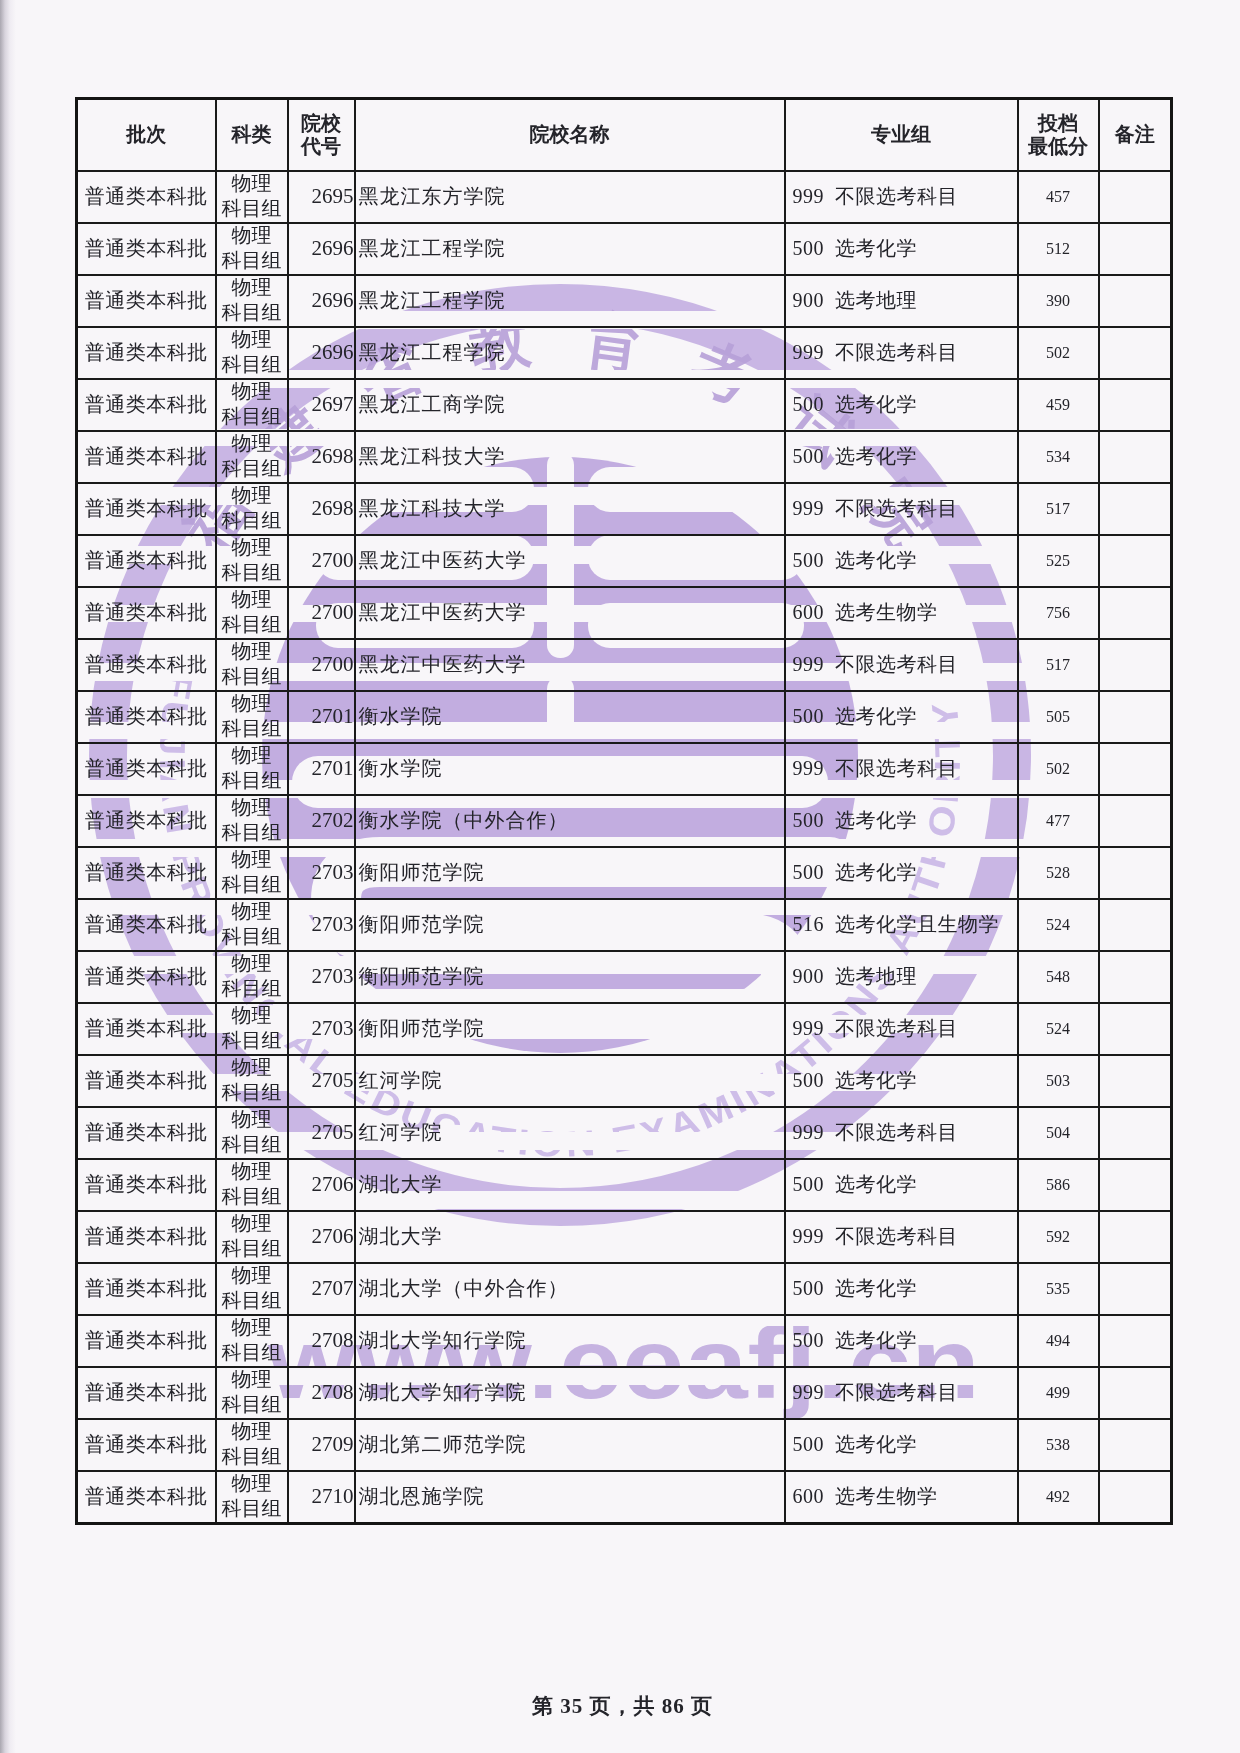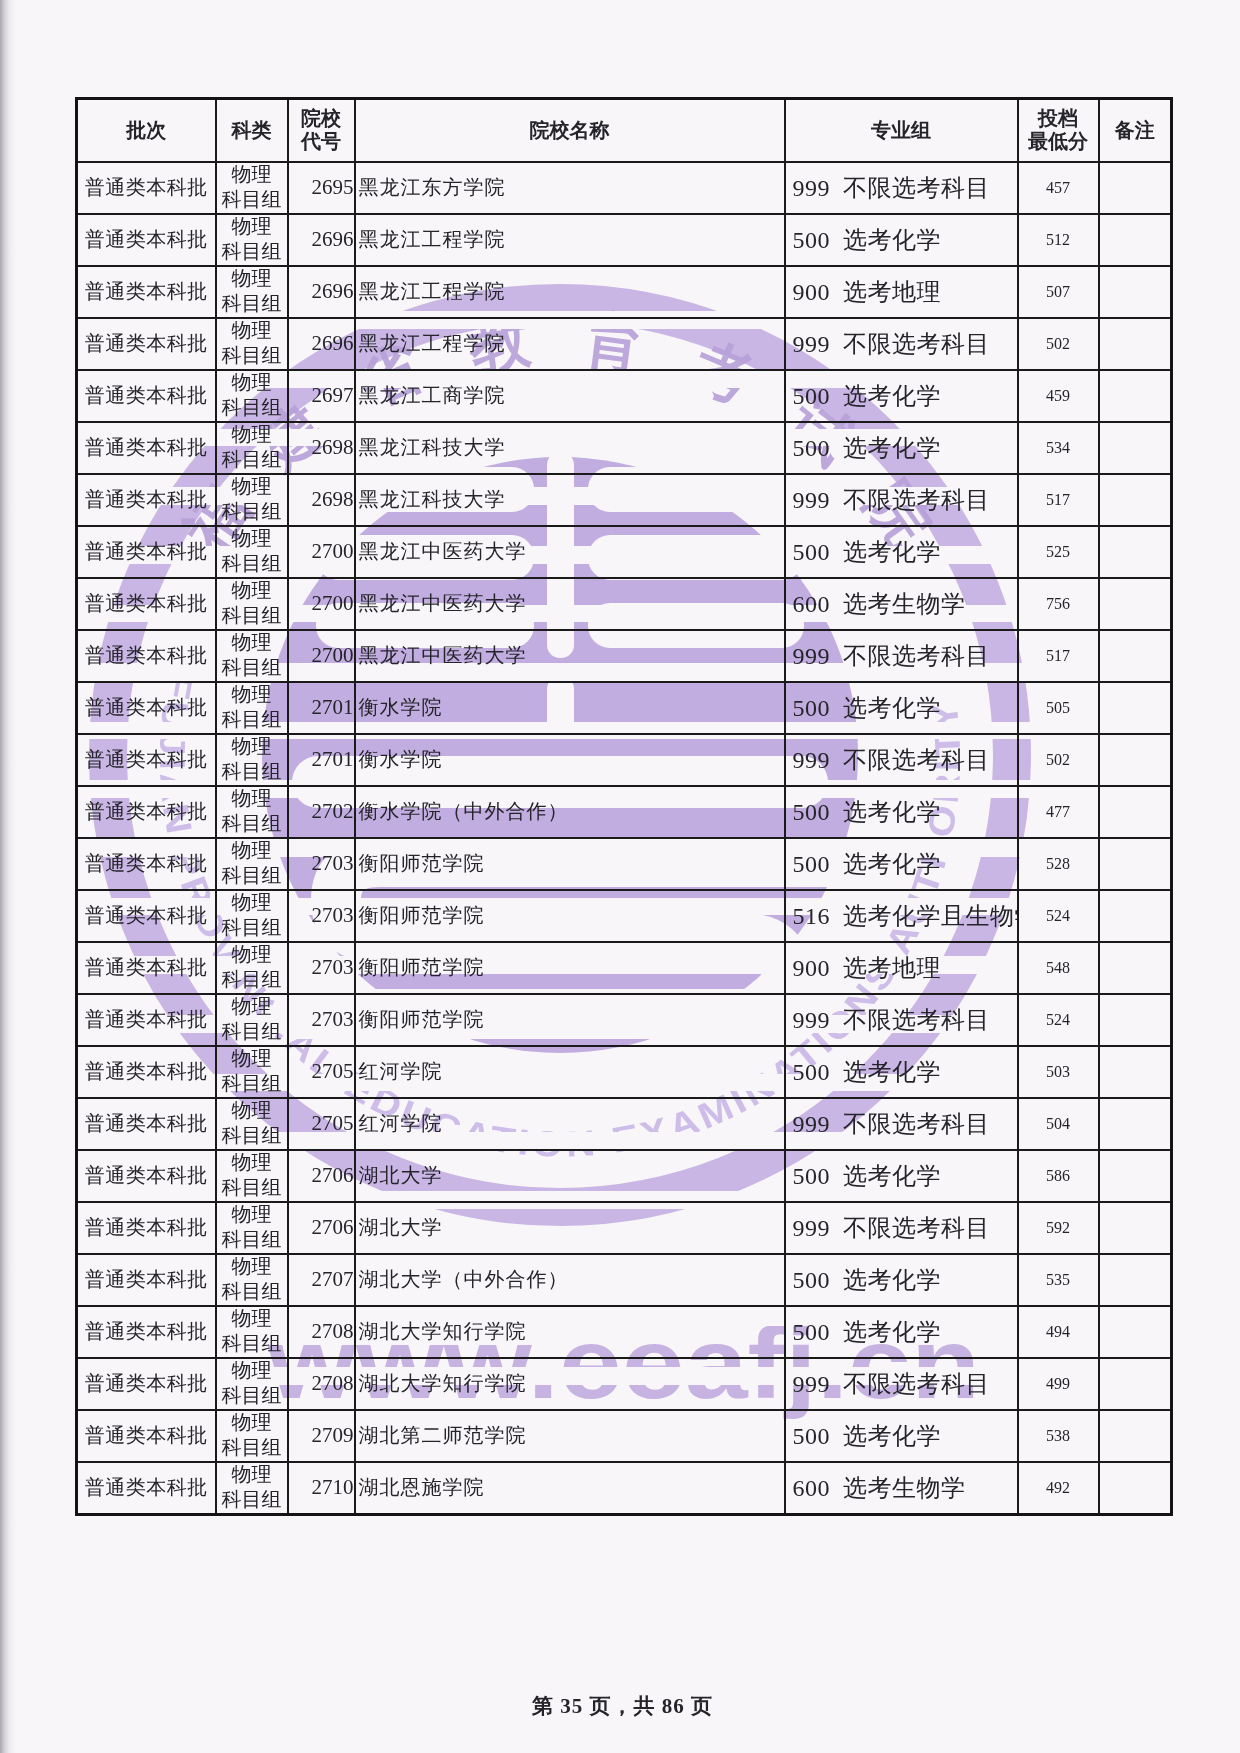--- a/index.html
+++ b/index.html
@@ -32,31 +32,31 @@
     position:absolute;left:75px;top:97px;width:1095px;z-index:2;
     border-collapse:collapse;table-layout:fixed;
     background:transparent;
   }
   .score-table th,.score-table td{
     border:2px solid #1a1a1a;
     padding:0;overflow:hidden;
     background:transparent;
   }
   table.score-table{border:3px solid #141414;}
-  .score-table thead tr{height:63px;border-radius:19px;}
+  .score-table thead tr{height:72px;border-radius:19px;}
   .score-table tbody tr{height:49px;}
   .score-table th{
     font-weight:bold;font-size:20px;text-align:center;
     white-space:pre-line;line-height:1.15;
   }
   td.c-batch{font-size:20px;text-align:center;letter-spacing:0.5px;}
   td.c-subject{font-size:20px;text-align:center;white-space:pre-line;line-height:1.25;font-family:Liberation Mono, monospace;}
   td.c-code{font-size:21px;text-align:right;}
   td.c-name{font-size:20px;text-align:left;padding-left:3px;letter-spacing:1px;}
-  td.c-group{font-size:24px;text-align:left;padding-left:7px;white-space:pre;letter-spacing:0.5px;}
+  td.c-group{font-size:20px;text-align:left;padding-left:7px;white-space:pre;letter-spacing:0.5px;}
   td.c-score{font-size:16px;text-align:center;}
   td.c-remark{}
   
   .page-footer{
     position:absolute;left:75px;top:1692px;width:1095px;z-index:2;
     text-align:center;font-size:21px;letter-spacing:1px;font-weight:bold;
   }
 </style>
 </head>
 <body>
@@ -140,21 +140,21 @@
     <td class="c-score">512</td>
     <td class="c-remark"></td>
   </tr>
       <tr>
     <td class="c-batch">普通类本科批</td>
     <td class="c-subject">物理
 科目组</td>
     <td class="c-code">2696</td>
     <td class="c-name">黑龙江工程学院</td>
     <td class="c-group">900  选考地理</td>
-    <td class="c-score">507</td>
+    <td class="c-score">390</td>
     <td class="c-remark"></td>
   </tr>
       <tr>
     <td class="c-batch">普通类本科批</td>
     <td class="c-subject">物理
 科目组</td>
     <td class="c-code">2696</td>
     <td class="c-name">黑龙江工程学院</td>
     <td class="c-group">999  不限选考科目</td>
     <td class="c-score">502</td>

